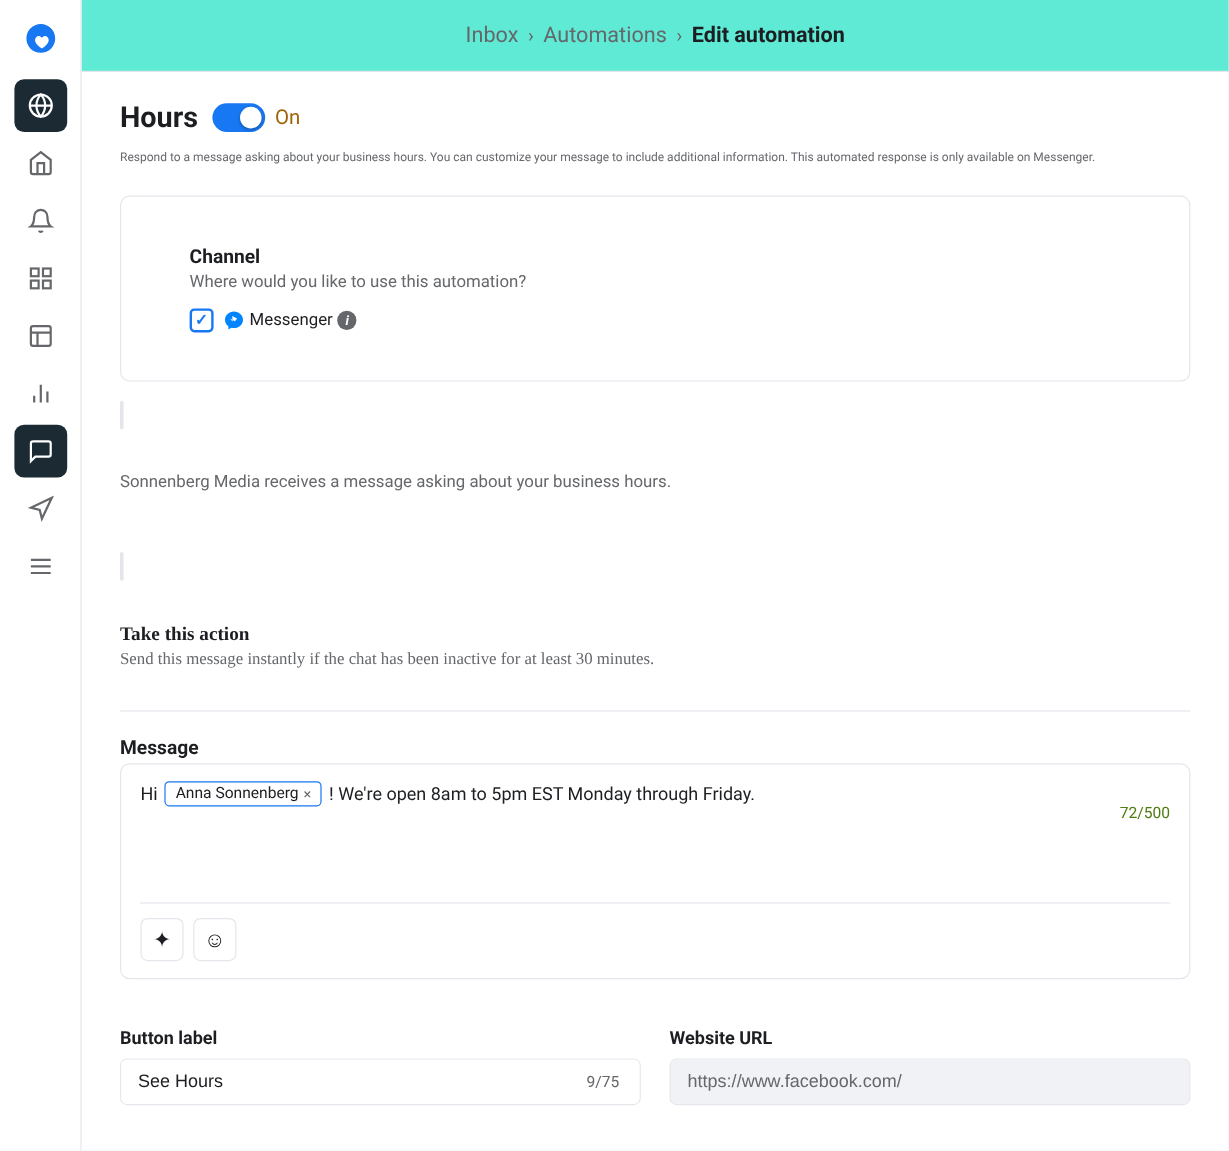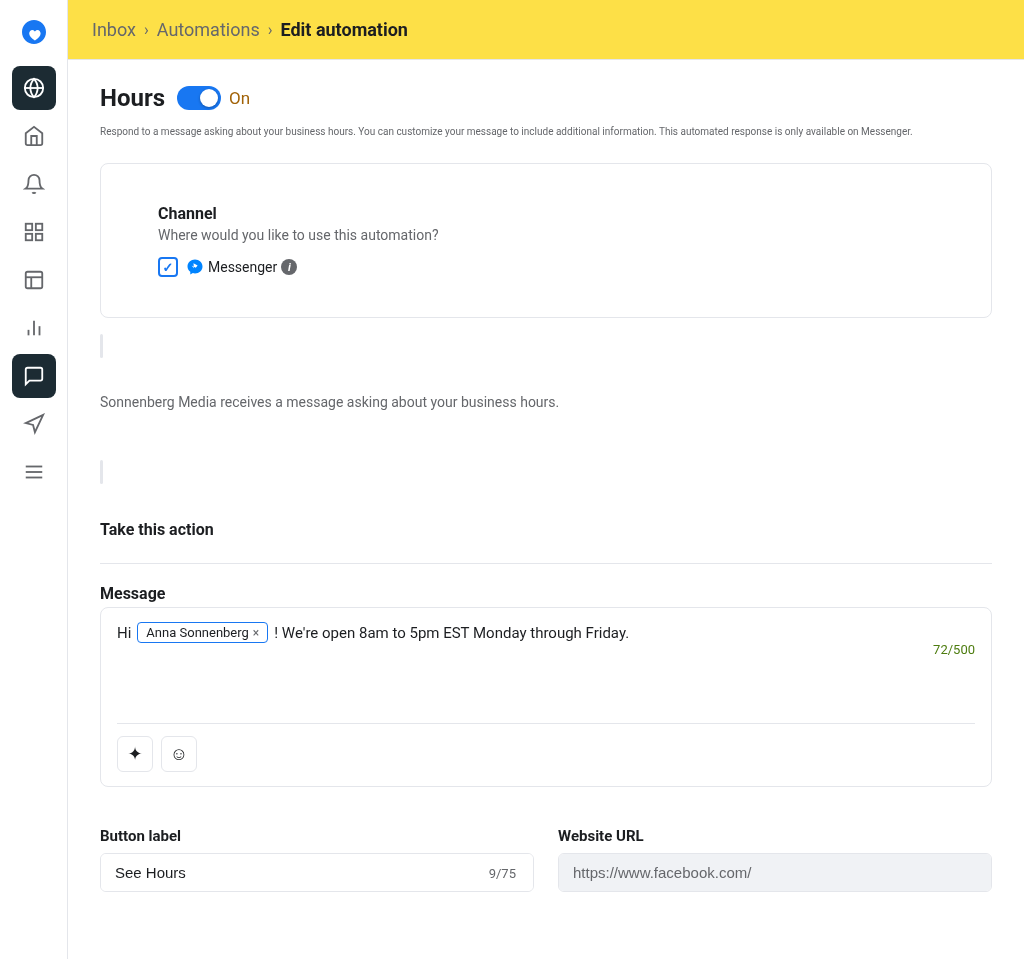--- a/index.html
+++ b/index.html
@@ -62,26 +62,27 @@
     
     .main {
       flex: 1;
       display: flex;
       flex-direction: column;
       overflow: hidden;
     }
 
     
     .header {
-      background: #fde047;
+      background: #5eead4;
       border-bottom: 1px solid #e4e6eb;
       padding: 0 24px;
       height: 60px;
       display: flex;
       align-items: center;
+      justify-content: center;
     }
 
     .breadcrumb {
       display: flex;
       align-items: center;
       gap: 8px;
       font-size: 18px;
     }
 
     .breadcrumb-item {
@@ -261,20 +262,21 @@
     }
 
     
     .when-section {
       padding: 20px 0;
     }
 
     
     .action-section {
       padding: 20px 0;
+      font-family: Liberation Serif, serif;
     }
 
     
     .message-section {
       padding: 20px 0;
     }
 
     .message-box {
       border: 1px solid #e4e6eb;
       border-radius: 8px;
@@ -544,20 +546,21 @@
     <div class="vertical-accent"></div>
 
     <div class="when-section">
       <p class="section-subtitle">Sonnenberg Media receives a message asking about your business hours.</p>
     </div>
 
     <div class="vertical-accent"></div>
 
     <div class="action-section">
       <h2 class="section-title">Take this action</h2>
+      <p class="section-subtitle">Send this message instantly if the chat has been inactive for at least 30 minutes.</p>
     </div>
 
     <div class="divider-line"></div>
 
     <div class="message-section">
       <h2 class="section-title">Message</h2>
 
       <div class="message-box">
         <div class="message-top-row">
           <div class="message-text-area">

